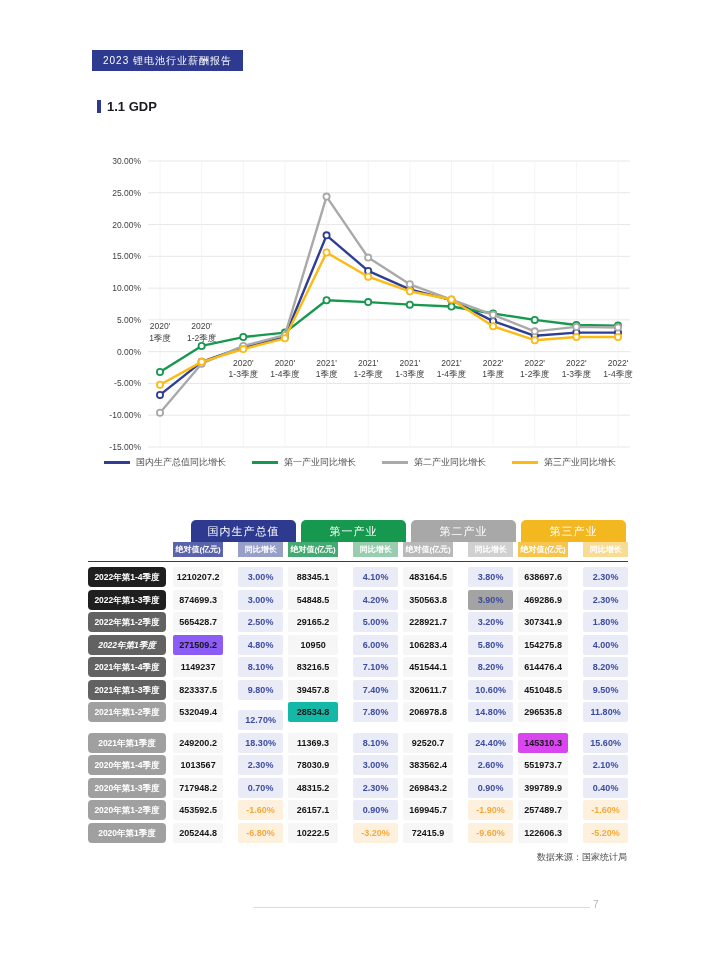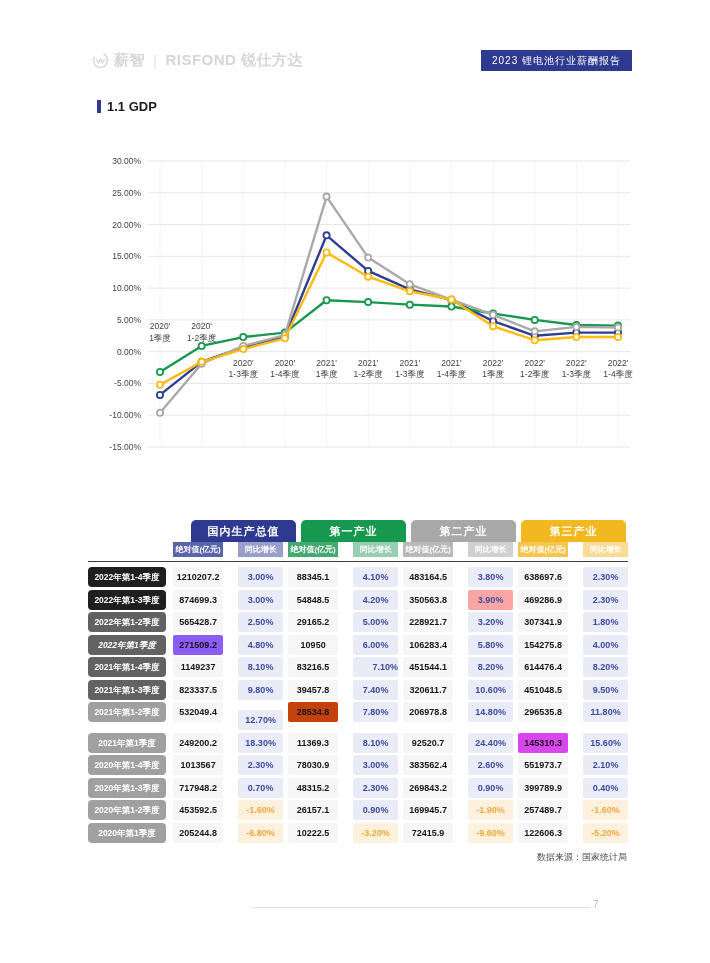--- a/index.html
+++ b/index.html
@@ -29,47 +29,38 @@
   .legend-item .swatch{width:26px;height:2.6px;margin-right:6px;}
 
   
   .gdp-table{position:absolute;left:88px;top:520px;width:545px;}
   .trow{display:flex;align-items:stretch;margin-bottom:2.5px;}
   .thead{margin-bottom:0;}
   .lblspace{width:96px;margin-right:7px;}
   .rlabel{width:96px;margin-right:7px;height:20px;line-height:20px;border-radius:4px;
           color:#fff;font-size:8.5px;font-weight:bold;text-align:center;}
   .gtitle{width:105px;margin-right:5px;height:22px;line-height:22px;border-radius:5px 5px 0 0;
-          color:#fff;font-weight:bold;font-size:11px;text-align:center;letter-spacing:1px;}
+          color:#fff;font-weight:normal;font-size:11px;text-align:center;letter-spacing:1px;}
   .cell{height:20px;line-height:20px;font-size:9px;font-weight:bold;text-align:center;border-radius:2px;}
   .cell.abs{width:62px;margin-right:15px;}
   .cell.pct{width:55px;margin-right:5px;}
   .subhdr{height:15px;line-height:15px;font-size:8px;font-weight:bold;color:#fff;border-radius:0;}
   .tdivider{border-top:1.5px solid #3d3d3d;margin:4px 0 5px 0;width:540px;}
 
   
   .source{position:absolute;right:83px;top:851px;font-size:9px;color:#4a4a4a;}
   .footer-rule{position:absolute;left:253px;top:907px;width:337px;border-top:1px solid #dcdcdc;}
   .pagenum{position:absolute;left:593px;top:899px;font-size:10px;color:#b5b5b5;}
 </style>
 </head>
 <body>
 
 <div class="page">
 
   <div class="header">
-    <div class="logo">
-      <svg class="mark" width="17" height="17" viewBox="0 0 17 17">
-        <circle cx="8.5" cy="8.5" r="7" fill="none" stroke="#d9d9d9" stroke-width="1.6" stroke-dasharray="26 10"></circle>
-        <polyline points="4.5,7 6.5,11 8.5,7 10.5,11 12.5,7" fill="none" stroke="#d9d9d9" stroke-width="1.4"></polyline>
-      </svg>
-      <span>薪智</span>
-      <span class="sep">|</span>
-      <span>RISFOND 锐仕方达</span>
-    </div>
     <div class="badge">2023 锂电池行业薪酬报告</div>
   </div>
 
   <div class="section-head">
     <span class="tbar"></span>
     <span>1.1 GDP</span>
   </div>
 
   <svg id="chart" width="548" height="308" viewBox="0 0 548 308">
       <line x1="62" x2="544" y1="13" y2="13" stroke="#e4e4e4" stroke-width="0.9"></line>
@@ -163,20 +154,38 @@
       <circle cx="240.54545454545453" cy="104.52" r="3.1" fill="#fff" stroke="#fcba12" stroke-width="1.8"></circle>
       <circle cx="282.1818181818182" cy="128.67111111111112" r="3.1" fill="#fff" stroke="#fcba12" stroke-width="1.8"></circle>
       <circle cx="323.8181818181818" cy="143.2888888888889" r="3.1" fill="#fff" stroke="#fcba12" stroke-width="1.8"></circle>
       <circle cx="365.45454545454544" cy="151.5511111111111" r="3.1" fill="#fff" stroke="#fcba12" stroke-width="1.8"></circle>
       <circle cx="407.09090909090907" cy="178.24444444444444" r="3.1" fill="#fff" stroke="#fcba12" stroke-width="1.8"></circle>
       <circle cx="448.72727272727275" cy="192.2266666666667" r="3.1" fill="#fff" stroke="#fcba12" stroke-width="1.8"></circle>
       <circle cx="490.3636363636364" cy="189.04888888888888" r="3.1" fill="#fff" stroke="#fcba12" stroke-width="1.8"></circle>
       <circle cx="532" cy="189.04888888888888" r="3.1" fill="#fff" stroke="#fcba12" stroke-width="1.8"></circle>
     </svg>
 
+  <div id="legend" class="legend">
+      <div class="legend-item">
+        <span class="swatch" style="background: rgb(46, 62, 148);"></span>
+        <span>国内生产总值同比增长</span>
+      </div>
+      <div class="legend-item">
+        <span class="swatch" style="background: rgb(23, 152, 79);"></span>
+        <span>第一产业同比增长</span>
+      </div>
+      <div class="legend-item">
+        <span class="swatch" style="background: rgb(169, 169, 169);"></span>
+        <span>第二产业同比增长</span>
+      </div>
+      <div class="legend-item">
+        <span class="swatch" style="background: rgb(252, 186, 18);"></span>
+        <span>第三产业同比增长</span>
+      </div>
+    </div>
 
   <div id="table" class="gdp-table">
       <div class="trow thead">
         <div class="lblspace"></div>
         <div class="gtitle" style="background: rgb(45, 58, 143);">国内生产总值</div>
         <div class="gtitle" style="background: rgb(23, 152, 79);">第一产业</div>
         <div class="gtitle" style="background: rgb(168, 168, 168);">第二产业</div>
         <div class="gtitle" style="background: rgb(243, 183, 31);">第三产业</div>
       </div>
       <div class="trow thead">
@@ -202,21 +211,21 @@
         <div class="cell abs val" style="background: rgb(246, 246, 247); color: rgb(22, 22, 22);">638697.6</div>
         <div class="cell pct val" style="background: rgb(233, 235, 247); color: rgb(60, 75, 160);">2.30%</div>
       </div>
       <div class="trow">
         <div class="rlabel" style="background: rgb(31, 31, 31);">2022年第1-3季度</div>
         <div class="cell abs val" style="background: rgb(246, 246, 247); color: rgb(22, 22, 22);">874699.3</div>
         <div class="cell pct val" style="background: rgb(233, 235, 247); color: rgb(60, 75, 160);">3.00%</div>
         <div class="cell abs val" style="background: rgb(246, 246, 247); color: rgb(22, 22, 22);">54848.5</div>
         <div class="cell pct val" style="background: rgb(233, 235, 247); color: rgb(60, 75, 160);">4.20%</div>
         <div class="cell abs val" style="background: rgb(246, 246, 247); color: rgb(22, 22, 22);">350563.8</div>
-        <div class="cell pct val" style="background: #fca5a5; color: rgb(60, 75, 160);">3.90%</div>
+        <div class="cell pct val" style="background: #a3a3a3; color: rgb(60, 75, 160);">3.90%</div>
         <div class="cell abs val" style="background: rgb(246, 246, 247); color: rgb(22, 22, 22);">469286.9</div>
         <div class="cell pct val" style="background: rgb(233, 235, 247); color: rgb(60, 75, 160);">2.30%</div>
       </div>
       <div class="trow">
         <div class="rlabel" style="background: rgb(98, 98, 98);">2022年第1-2季度</div>
         <div class="cell abs val" style="background: rgb(246, 246, 247); color: rgb(22, 22, 22);">565428.7</div>
         <div class="cell pct val" style="background: rgb(233, 235, 247); color: rgb(60, 75, 160);">2.50%</div>
         <div class="cell abs val" style="background: rgb(246, 246, 247); color: rgb(22, 22, 22);">29165.2</div>
         <div class="cell pct val" style="background: rgb(233, 235, 247); color: rgb(60, 75, 160);">5.00%</div>
         <div class="cell abs val" style="background: rgb(246, 246, 247); color: rgb(22, 22, 22);">228921.7</div>
@@ -233,42 +242,42 @@
         <div class="cell abs val" style="background: rgb(246, 246, 247); color: rgb(22, 22, 22);">106283.4</div>
         <div class="cell pct val" style="background: rgb(233, 235, 247); color: rgb(60, 75, 160);">5.80%</div>
         <div class="cell abs val" style="background: rgb(246, 246, 247); color: rgb(22, 22, 22);">154275.8</div>
         <div class="cell pct val" style="background: rgb(233, 235, 247); color: rgb(60, 75, 160);">4.00%</div>
       </div>
       <div class="trow">
         <div class="rlabel" style="background: rgb(98, 98, 98);">2021年第1-4季度</div>
         <div class="cell abs val" style="background: rgb(246, 246, 247); color: rgb(22, 22, 22);">1149237</div>
         <div class="cell pct val" style="background: rgb(233, 235, 247); color: rgb(60, 75, 160);">8.10%</div>
         <div class="cell abs val" style="background: rgb(246, 246, 247); color: rgb(22, 22, 22);">83216.5</div>
-        <div class="cell pct val" style="background: rgb(233, 235, 247); color: rgb(60, 75, 160); text-align: right;">7.10%</div>
+        <div class="cell pct val" style="background: rgb(233, 235, 247); color: rgb(60, 75, 160);">7.10%</div>
         <div class="cell abs val" style="background: rgb(246, 246, 247); color: rgb(22, 22, 22);">451544.1</div>
         <div class="cell pct val" style="background: rgb(233, 235, 247); color: rgb(60, 75, 160);">8.20%</div>
         <div class="cell abs val" style="background: rgb(246, 246, 247); color: rgb(22, 22, 22);">614476.4</div>
         <div class="cell pct val" style="background: rgb(233, 235, 247); color: rgb(60, 75, 160);">8.20%</div>
       </div>
       <div class="trow">
         <div class="rlabel" style="background: rgb(98, 98, 98);">2021年第1-3季度</div>
         <div class="cell abs val" style="background: rgb(246, 246, 247); color: rgb(22, 22, 22);">823337.5</div>
         <div class="cell pct val" style="background: rgb(233, 235, 247); color: rgb(60, 75, 160);">9.80%</div>
         <div class="cell abs val" style="background: rgb(246, 246, 247); color: rgb(22, 22, 22);">39457.8</div>
         <div class="cell pct val" style="background: rgb(233, 235, 247); color: rgb(60, 75, 160);">7.40%</div>
         <div class="cell abs val" style="background: rgb(246, 246, 247); color: rgb(22, 22, 22);">320611.7</div>
         <div class="cell pct val" style="background: rgb(233, 235, 247); color: rgb(60, 75, 160);">10.60%</div>
         <div class="cell abs val" style="background: rgb(246, 246, 247); color: rgb(22, 22, 22);">451048.5</div>
         <div class="cell pct val" style="background: rgb(233, 235, 247); color: rgb(60, 75, 160);">9.50%</div>
       </div>
       <div class="trow">
         <div class="rlabel" style="background: rgb(160, 160, 160);">2021年第1-2季度</div>
         <div class="cell abs val" style="background: rgb(246, 246, 247); color: rgb(22, 22, 22);">532049.4</div>
         <div class="cell pct val" style="background: rgb(233, 235, 247); color: rgb(60, 75, 160); margin-top: 8px;">12.70%</div>
-        <div class="cell abs val" style="background: #c2410c; color: rgb(22, 22, 22);">28534.8</div>
+        <div class="cell abs val" style="background: #14b8a6; color: rgb(22, 22, 22);">28534.8</div>
         <div class="cell pct val" style="background: rgb(233, 235, 247); color: rgb(60, 75, 160);">7.80%</div>
         <div class="cell abs val" style="background: rgb(246, 246, 247); color: rgb(22, 22, 22);">206978.8</div>
         <div class="cell pct val" style="background: rgb(233, 235, 247); color: rgb(60, 75, 160);">14.80%</div>
         <div class="cell abs val" style="background: rgb(246, 246, 247); color: rgb(22, 22, 22);">296535.8</div>
         <div class="cell pct val" style="background: rgb(233, 235, 247); color: rgb(60, 75, 160);">11.80%</div>
       </div>
       <div class="trow">
         <div class="rlabel" style="background: rgb(160, 160, 160);">2021年第1季度</div>
         <div class="cell abs val" style="background: rgb(246, 246, 247); color: rgb(22, 22, 22);">249200.2</div>
         <div class="cell pct val" style="background: rgb(233, 235, 247); color: rgb(60, 75, 160);">18.30%</div>

